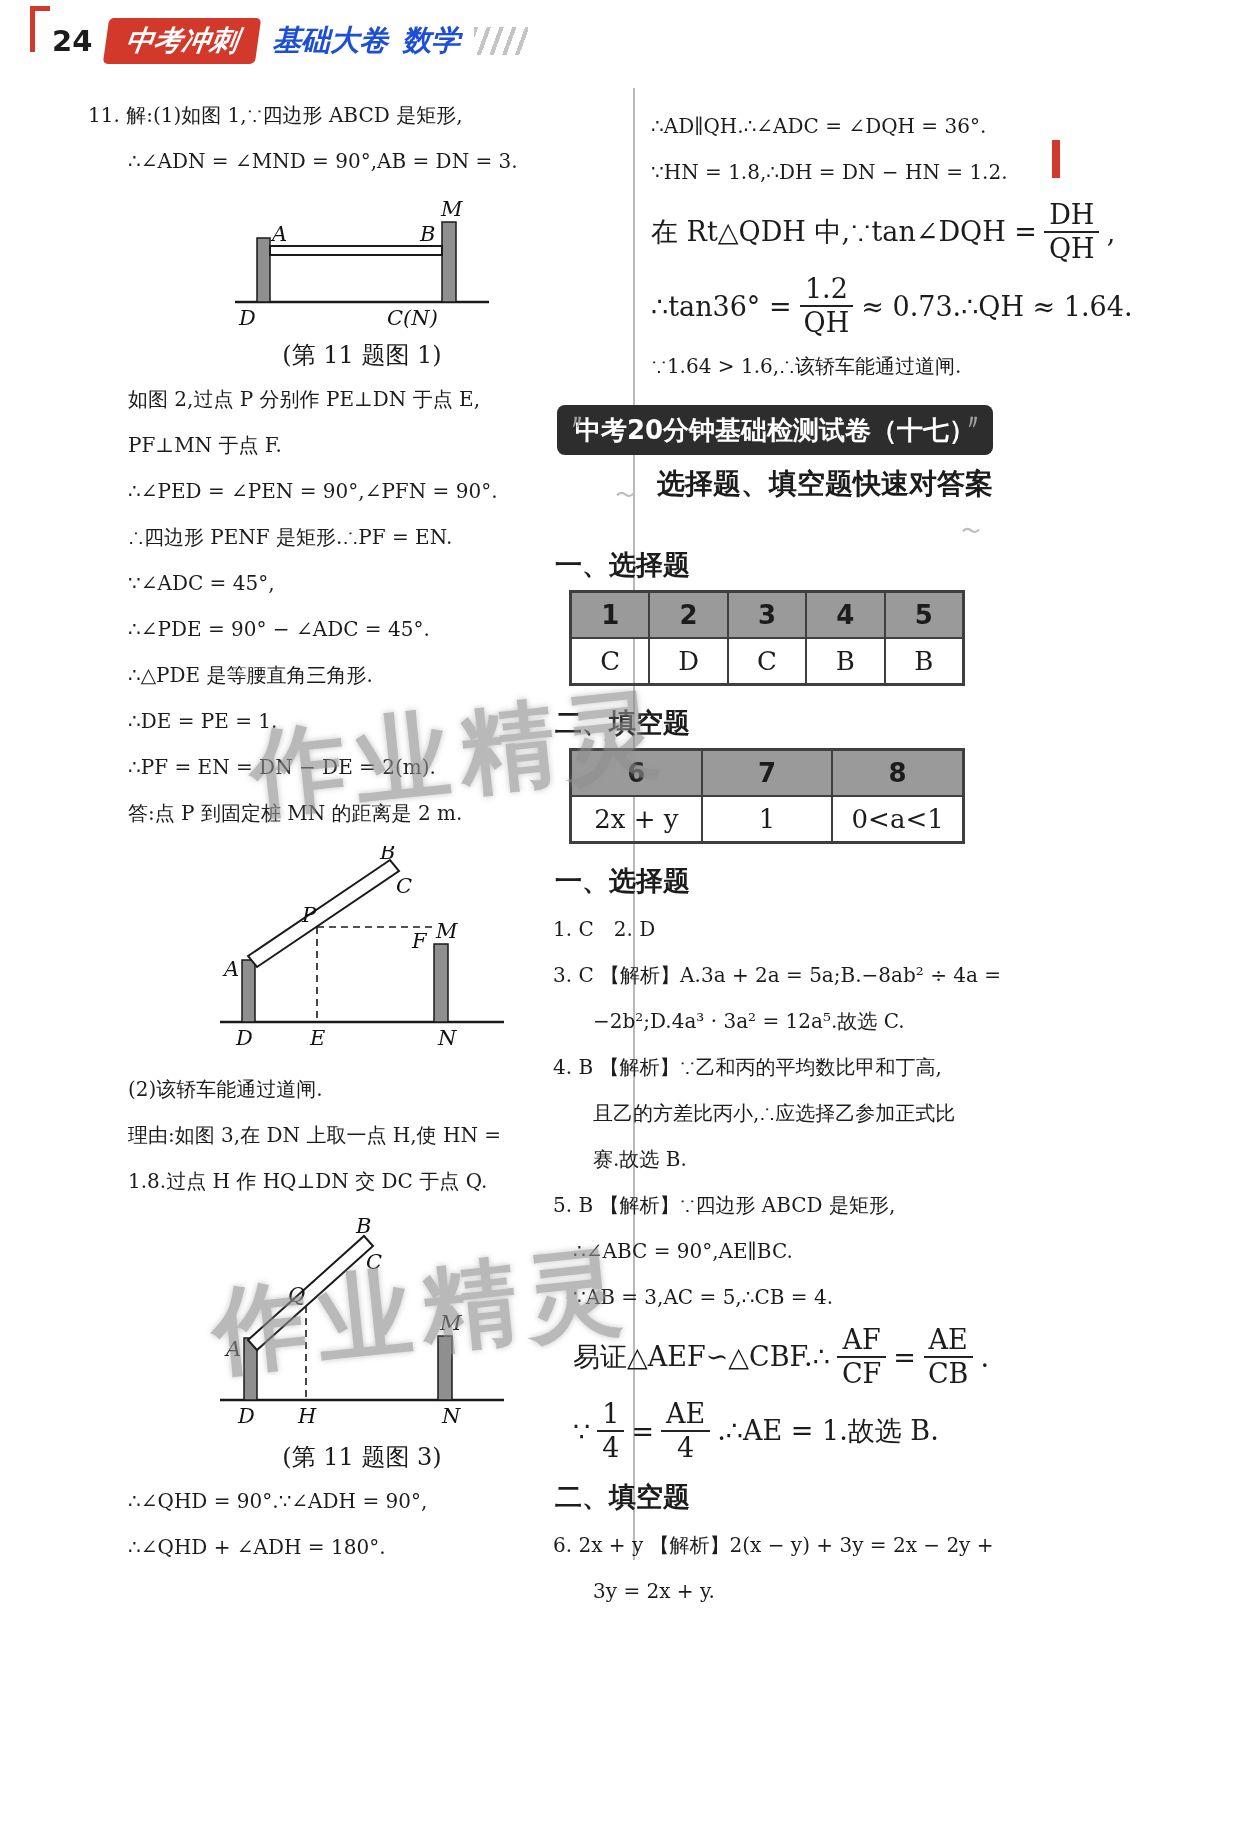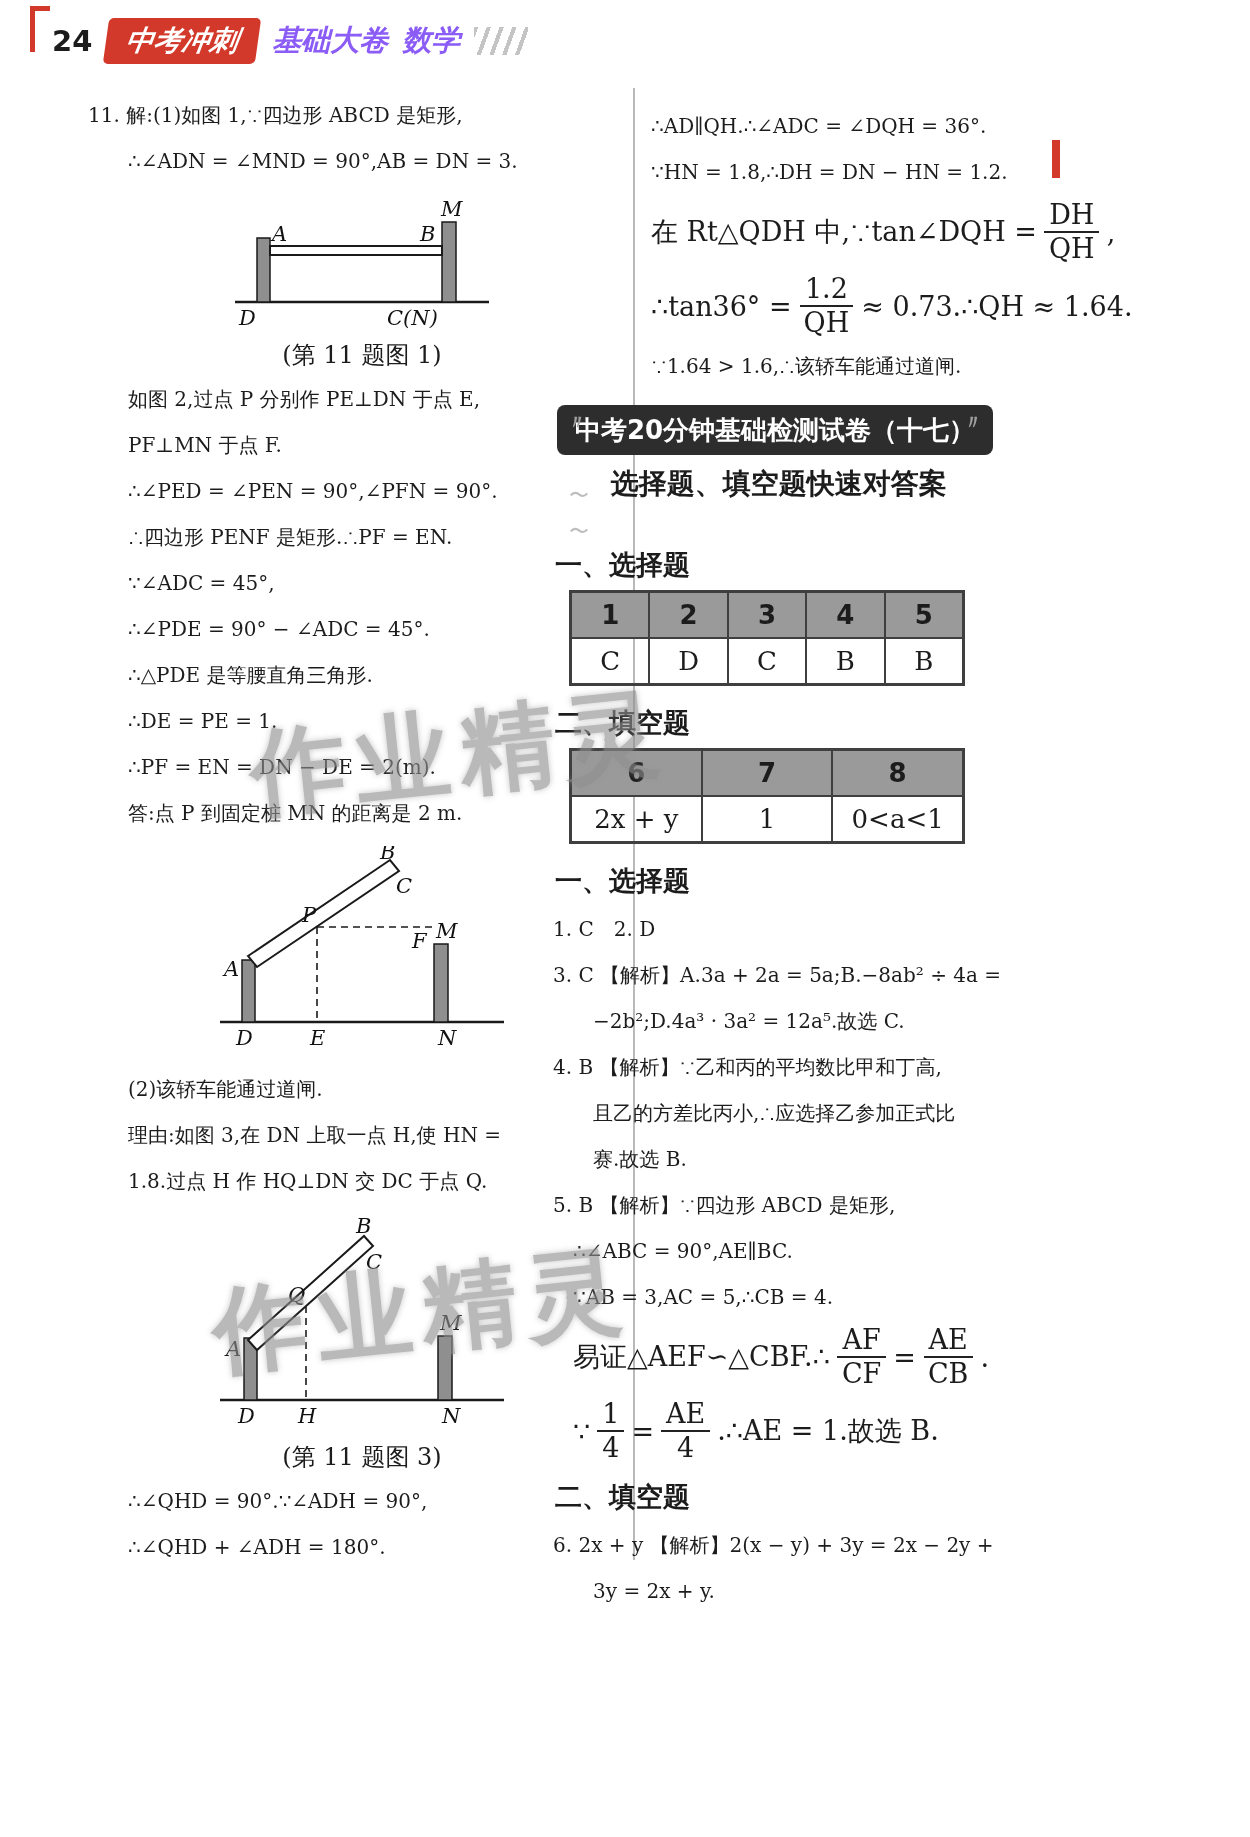--- a/index.html
+++ b/index.html
@@ -8,21 +8,21 @@
   .page{position:relative;width:1208px;height:1837px;overflow:hidden;}
 
   
   .corner-v{position:absolute;left:30px;top:6px;width:5px;height:46px;background:#d3392b;}
   .corner-h{position:absolute;left:30px;top:6px;width:20px;height:5px;background:#d3392b;}
   .hdr{position:absolute;left:52px;top:16px;height:50px;display:flex;align-items:center;gap:14px;
        font-family:"DejaVu Sans","Liberation Sans",sans-serif;}
   .pagenum{font-weight:bold;font-size:29px;}
   .badge{background:#d3392b;border-radius:5px;transform:skewX(-8deg);padding:4px 20px;}
   .badge span{color:#fff;font-weight:bold;font-style:italic;font-size:28px;}
-  .booktitle,.subject{font-weight:bold;font-style:italic;font-size:29px;color:#8b5cf6;}
+  .booktitle,.subject{font-weight:bold;font-style:italic;font-size:29px;color:#1d4ed8;}
   .hatch{width:54px;height:28px;background:repeating-linear-gradient(110deg,#c4c4c4 0 4px,transparent 4px 12px);}
 
   .divider{position:absolute;left:633px;top:88px;width:2px;height:1472px;background:#b9b9b9;}
   .red-tick{position:absolute;left:1052px;top:140px;width:8px;height:38px;background:#d3392b;}
 
   
   .col-left{position:absolute;left:88px;top:92px;width:548px;}
   .col-right{position:absolute;left:553px;top:103px;width:475px;}
 
   .ln{font-size:20px;line-height:46px;margin:0;white-space:nowrap;}
@@ -36,21 +36,21 @@
   .frac{display:inline-flex;flex-direction:column;align-items:center;line-height:1.18;margin:0 7px;}
   .fnum{border-bottom:2px solid #222;padding:0 5px;}
   .fden{padding:0 5px;}
 
   .banner{position:relative;margin:16px 0 8px 4px;width:436px;height:50px;background:#2d2d2d;border-radius:8px;
           color:#fff;display:flex;align-items:center;justify-content:center;
           font-family:"DejaVu Sans","Liberation Sans",sans-serif;font-weight:bold;font-size:26px;}
   .tick{position:absolute;color:#a0a0a0;font-size:20px;top:4px;}
   .tick-l{left:10px;} .tick-r{right:10px;}
 
-  .subheader{width:436px;margin:10px 0 4px 4px;text-align:left;font-weight:bold;font-size:28px;
+  .subheader{width:436px;margin:10px 0 4px 4px;text-align:right;font-weight:bold;font-size:28px;
              font-family:"DejaVu Sans","Liberation Sans",sans-serif;}
   .subtick{color:#bdbdbd;font-size:20px;font-weight:normal;position:relative;top:9px;margin:0 12px;}
 
   .sec{font-family:"DejaVu Sans","Liberation Sans",sans-serif;font-weight:bold;font-size:27px;
        line-height:42px;margin:8px 0 4px 2px;}
 
   .tbl{display:grid;width:392px;margin:4px 0 16px 16px;border:2px solid #3f3f3f;text-align:center;font-size:26px;}
   .tbl5{grid-template-columns:repeat(5,1fr);}
   .tbl3{grid-template-columns:repeat(3,1fr);}
   .th{background:#9a9a9a;font-weight:bold;border:1px solid #3f3f3f;line-height:44px;

